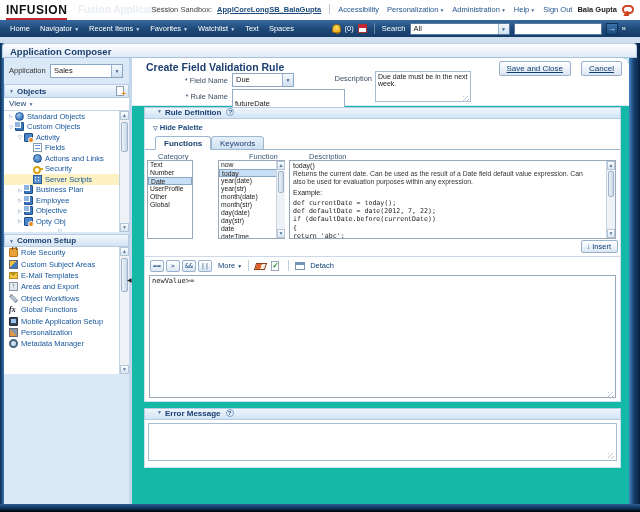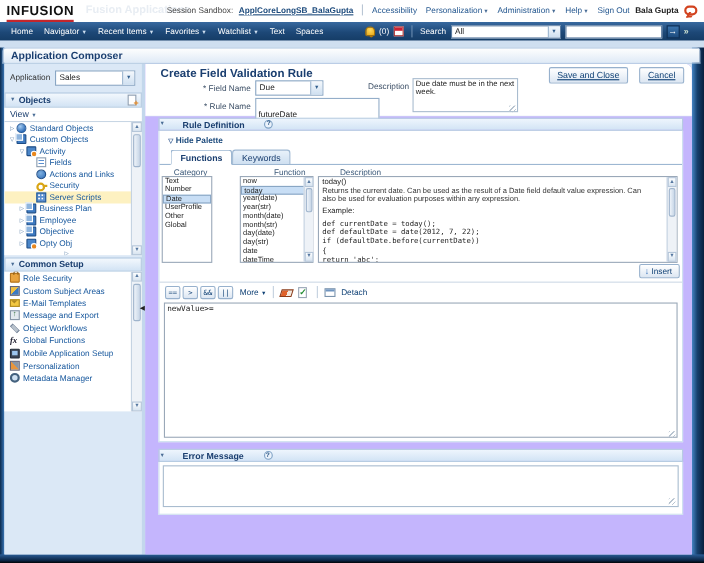--- a/index.html
+++ b/index.html
@@ -69,34 +69,34 @@
   .vsb { position:absolute; width:10px; background:#eef2f7; border-left:1px solid #c5d3e2;}
   .vsb .a { height:9px; background:linear-gradient(#fdfeff,#d8e4f0); border:1px solid #b5c6d9; color:#5577a0; font-size:5px; line-height:7px; text-align:center;}
   .vsb .a.up { position:absolute; top:0; left:0; right:0;}
   .vsb .a.dn { position:absolute; bottom:0; left:0; right:0;}
   .vsb .th { position:absolute; left:1px; right:1px; background:linear-gradient(90deg,#eef3f9,#c7d6e7); border:1px solid #9fb4cc; border-radius:2px;}
 
   .splitter { position:absolute; left:129px; top:58px; bottom:8px; width:3px; background:#c3d7ec; z-index:2;}
   .splitter .col { position:absolute; top:218px; left:-2px; font-size:6px; color:#222;}
 
   
-  .main { position:absolute; left:132px; right:11px; top:58px; bottom:8px; background:#c4b5fd; border-radius:0 6px 0 0; z-index:2; overflow:hidden;}
+  .main { position:absolute; left:132px; right:11px; top:58px; bottom:8px; background:#14b8a6; border-radius:0 6px 0 0; z-index:2; overflow:hidden;}
   .top-band { position:absolute; left:0; right:0; top:0; height:48px; background:#fff; border-radius:0 6px 0 0; border-bottom:1px solid #dbe7f2;}
   .pg-title { position:absolute; left:14px; top:3px; font-size:10.5px; font-weight:bold; color:#1a3e6f;}
   .btn { position:absolute; top:3px; height:15px; padding:0 7px; background:linear-gradient(#ffffff,#dce6f2); border:1px solid #97b1cd; border-radius:2px; font-size:8px; color:#0d3f74; line-height:13px; text-decoration:underline; white-space:nowrap;}
   .btn-save { right:58px; }
   .btn-cancel { right:7px; }
   .flabel { position:absolute; font-size:7.5px; color:#3c4f66; text-align:right;}
   .sel-field { position:absolute; left:100px; top:15px; width:62px; height:14px;}
   .inp { position:absolute; background:#fff; border:1px solid #94aec9; font-size:7.5px; padding:0 2px; color:#222;}
   .desc-ta { position:absolute; left:243px; top:13px; width:96px; height:31px; background:#fff; border:1px solid #a9bccf; font-size:7px; font-family:"Liberation Sans",sans-serif; padding:1px 2px; resize:none; overflow:hidden; color:#222;}
   .rsz { position:absolute; width:6px; height:6px; background:repeating-linear-gradient(135deg,#b8c4d0 0 1px, transparent 1px 3px);}
 
   .sec { position:absolute; left:12px; right:8px; }
-  .sec-hdr { height:12px; background:linear-gradient(#eef5fd,#d2e4f5); border:1px solid #b7cce2; display:flex; align-items:center; gap:16px; padding:0 0; font-size:8px; font-weight:bold; color:#1a3e6f;}
+  .sec-hdr { height:12px; background:linear-gradient(#eef5fd,#d2e4f5); border:1px solid #b7cce2; display:flex; align-items:flex-start; gap:3px; padding:0 12px; font-size:8px; font-weight:bold; color:#1a3e6f;}
   .sec-hdr .dis { font-size:5px; color:#4a6d96;}
   .help { width:8px; height:8px; border-radius:50%; background:#eaf2fb; border:1px solid #7da0c4; color:#1c4a7c; font-size:6px; line-height:7px; text-align:center; font-weight:bold; margin-left:2px;}
   .sec-rd { top:49px; }
   .sec-rd .sec-body { position:relative; height:283px; background:#fff; border:1px solid #cfe0ef; border-top:none;}
   .hide-pal { position:absolute; left:8px; top:4px; font-size:7.5px; font-weight:bold; color:#1c4a7c;}
   .hide-pal .dis { font-size:6px; color:#44689a;}
   .tab { position:absolute; top:17px; height:14px; padding:0 8px; font-size:8px; line-height:13px; color:#1a3e6f; border:1px solid #9db7d2; border-radius:3px 3px 0 0; }
   .tab.active { background:#fff; font-weight:bold; border-bottom-color:#fff; z-index:2;}
   .tab.inactive { background:linear-gradient(#e8f1fa,#cfe0f1); }
   .tab1 { left:10px; }
@@ -327,21 +327,21 @@
         <div class="crow">
           <span class="ic i-subject-areas"></span>
           <span>Custom Subject Areas</span>
         </div>
         <div class="crow">
           <span class="ic i-email"></span>
           <span>E-Mail Templates</span>
         </div>
         <div class="crow">
           <span class="ic i-import"></span>
-          <span>Message and Export</span>
+          <span>Areas and Export</span>
         </div>
         <div class="crow">
           <span class="ic i-workflows"></span>
           <span>Object Workflows</span>
         </div>
         <div class="crow">
           <span class="ic i-fx"></span>
           <span>Global Functions</span>
         </div>
         <div class="crow">

